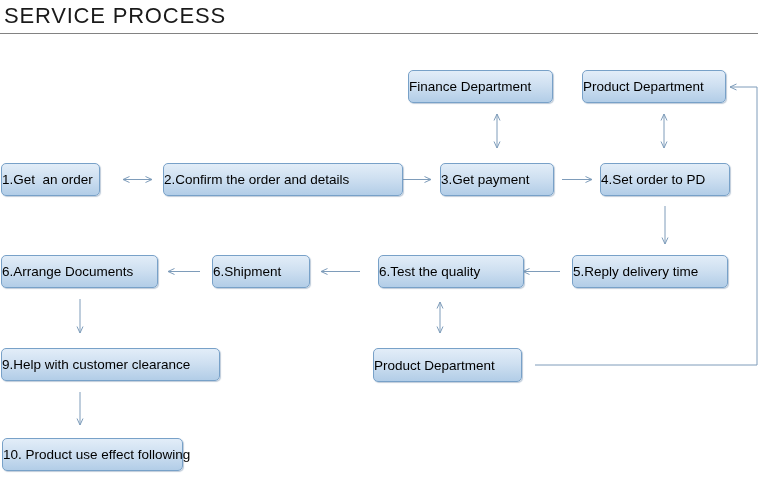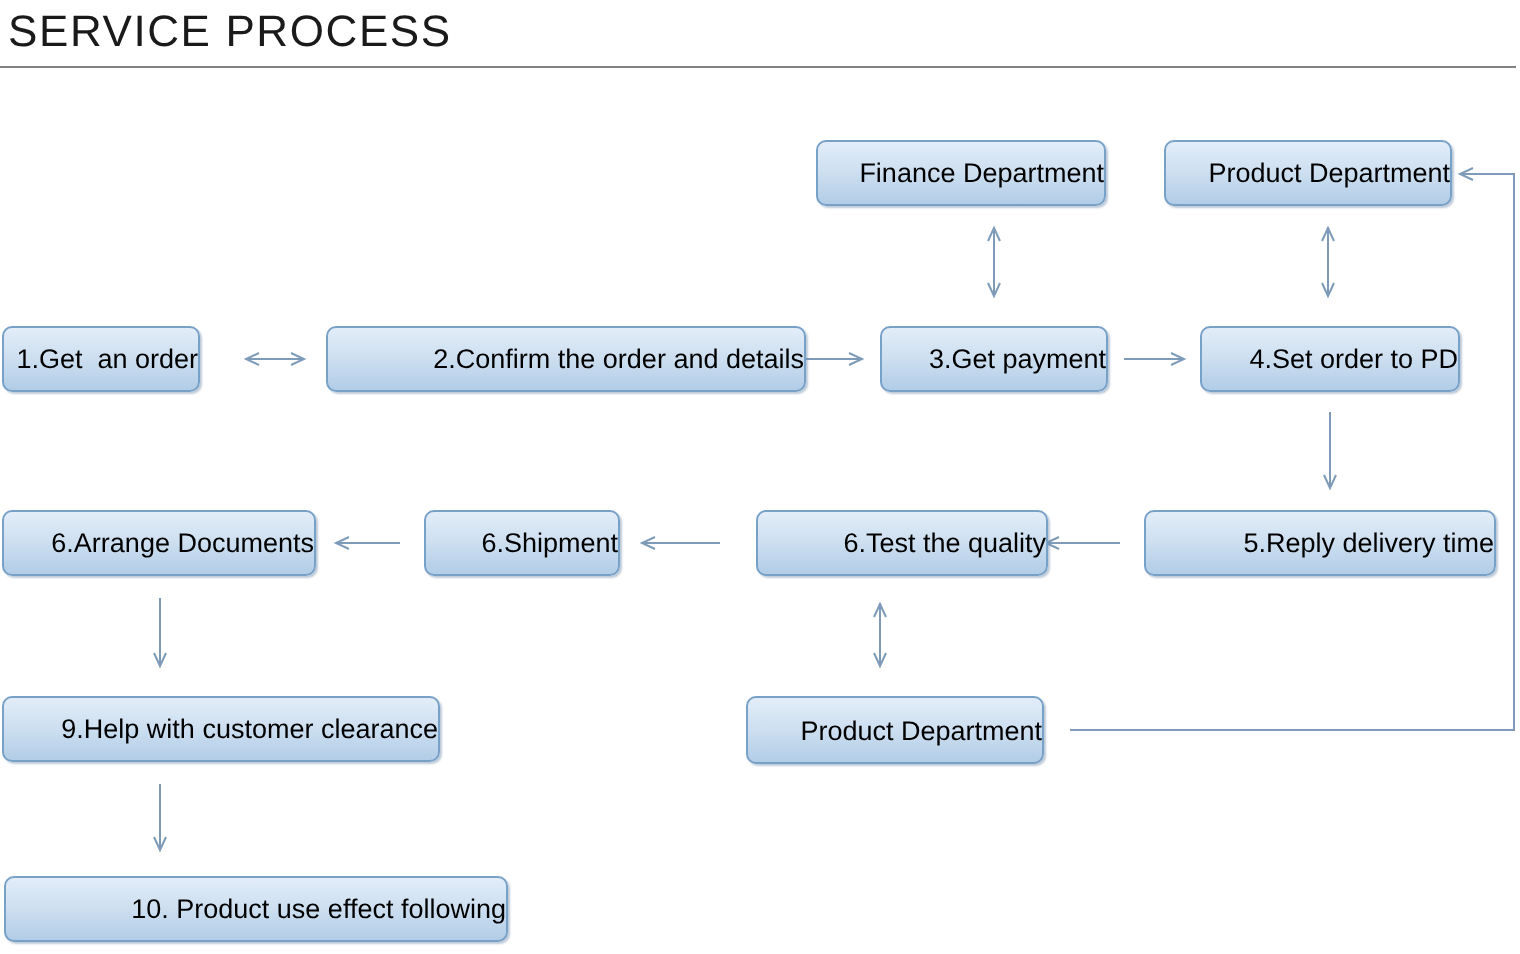--- a/index.html
+++ b/index.html
@@ -30,21 +30,21 @@
     color:var(--title-color);
     white-space:pre;
   }
   .title-rule{
     position:absolute;left:0;top:33px;width:758px;height:0;
     border-top:1px solid var(--rule-color);
   }
   .wires{position:absolute;left:0;top:0;}
   .node{
     position:absolute;
-    display:flex;align-items:center;justify-content:flex-end;
+    display:flex;align-items:center;justify-content:flex-start;
     border:1px solid var(--box-border);
     border-radius:5px;
     background:linear-gradient(to bottom,var(--box-fill-top) 0%,#cfe0f1 45%,var(--box-fill-bottom) 100%);
     box-shadow:1px 1px 1px rgba(110,140,170,0.45);
     color:var(--box-text);
     font-size:13.5px;
     white-space:pre;
     text-align:center;
   }
   .node span{white-space:pre;}
@@ -102,26 +102,26 @@
 
 <div class="node" style="left:1px;top:255px;width:157px;height:33px">
   <span>6.Arrange Documents</span>
 </div>
 <div class="node" style="left:212px;top:255px;width:98px;height:33px">
   <span>6.Shipment</span>
 </div>
 <div class="node" style="left:378px;top:255px;width:146px;height:33px">
   <span>6.Test the quality</span>
 </div>
-<div class="node" style="left:572px;top:255px;width:176px;height:33px">
+<div class="node" style="left:572px;top:255px;width:156px;height:33px">
   <span>5.Reply delivery time</span>
 </div>
 
 <div class="node" style="left:1px;top:348px;width:219px;height:33px">
   <span>9.Help with customer clearance</span>
 </div>
 <div class="node" style="left:373px;top:348px;width:149px;height:34px">
   <span>Product Department</span>
 </div>
 
-<div class="node" style="left:2px;top:438px;width:252px;height:33px">
+<div class="node" style="left:2px;top:438px;width:181px;height:33px">
   <span>10. Product use effect following</span>
 </div>
 
 </body></html>

